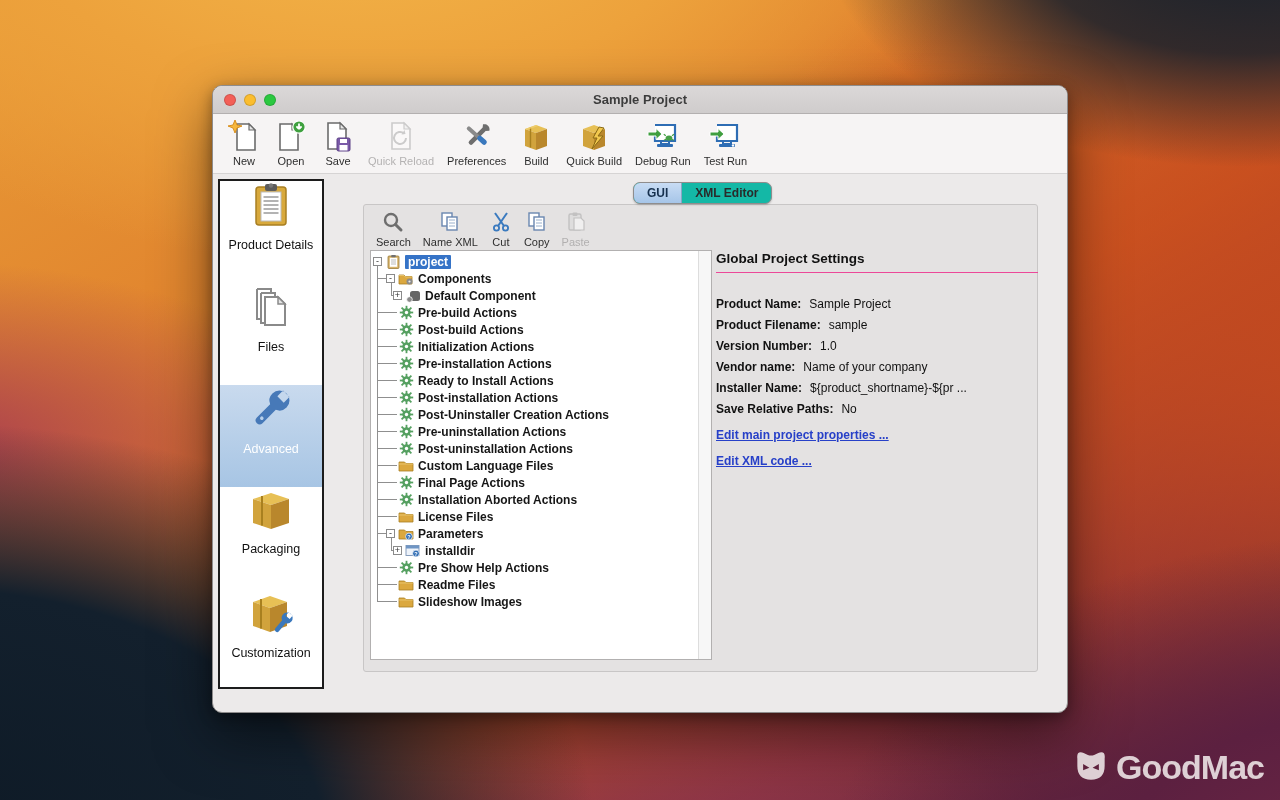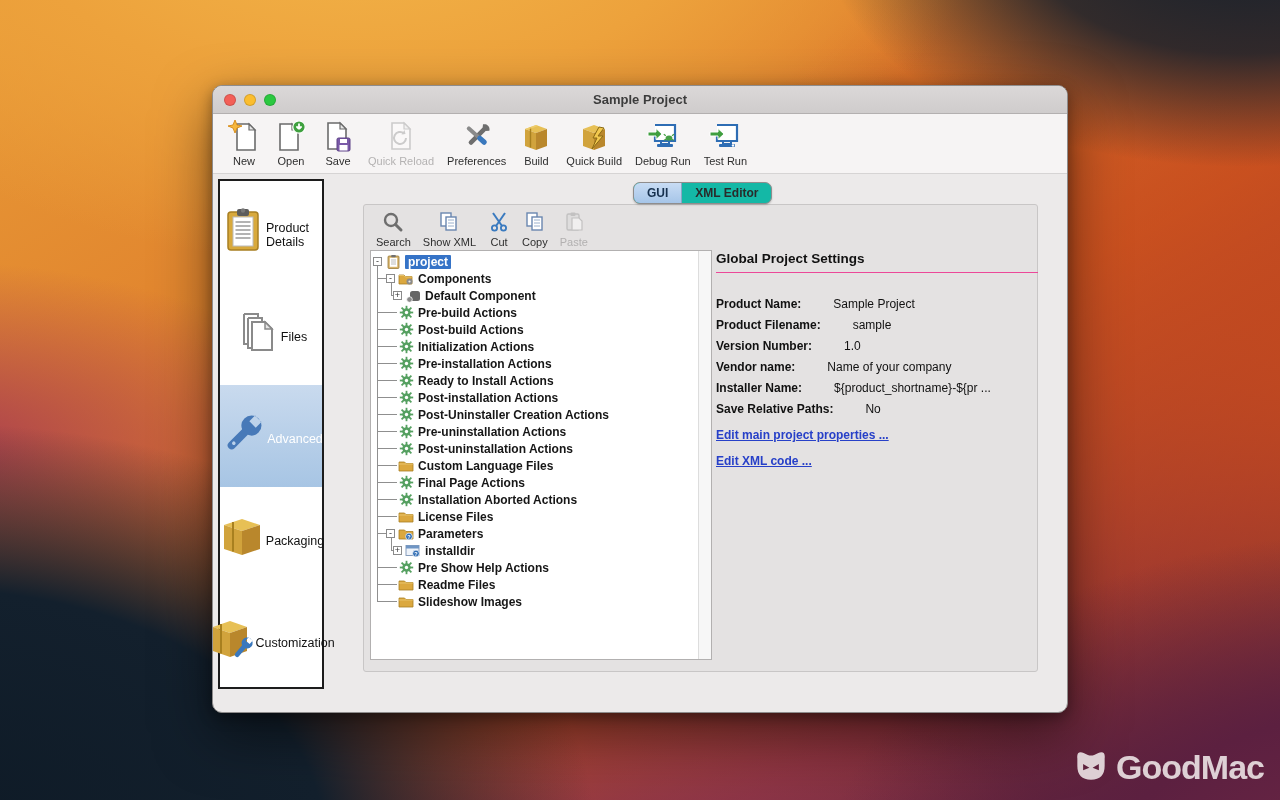--- a/index.html
+++ b/index.html
@@ -51,21 +51,21 @@
   .segmented {
     position:absolute; left:420px; top:96px; height:22px; display:flex; z-index:5;
     border:1px solid #8f8d8d; border-radius:7px; overflow:hidden; background:#14b8a6;
     box-shadow:0 1px 2px rgba(0,0,0,.2);
   }
   .seg { padding:0 13px; font-size:12px; font-weight:bold; color:#2a2a2a; display:flex; align-items:center; }
   .seg.active { background:linear-gradient(#c8dcf4,#a6c5e8); color:#16304e; border-right:1px solid #8aa5c4; }
 
   
   .sidebar { position:absolute; left:5px; top:93px; width:106px; height:510px; background:#fff; border:2px solid #1c1c1c; }
-  .sb-item { height:102px; display:flex; flex-direction:row; align-items:center; justify-content:center; }
+  .sb-item { height:102px; display:flex; flex-direction:column; align-items:center; }
   .sb-item .sb-label { font-size:12.5px; color:#111; margin-top:5px; }
   .sb-item.selected { background:linear-gradient(#c9daee,#a7c5e4); }
   .sb-item.selected .sb-label { color:#fff; }
 
   
   .panel { position:absolute; left:150px; top:118px; width:675px; height:468px; background:#e4e2e2; border:1px solid #c8c6c6; border-radius:3px; }
 
   
   .tree-toolbar { position:absolute; left:12px; top:5px; display:flex; align-items:flex-end; }
   .tt-item { display:flex; flex-direction:column; align-items:center; margin-right:12px; }
@@ -81,21 +81,21 @@
   .trow { height:17px; display:flex; align-items:center; font-size:12px; font-weight:bold; color:#161616; white-space:nowrap; position:relative; }
   .exp { width:9px; height:9px; border:1px solid #8a8a8a; background:#fff; font-size:9px; line-height:7px; text-align:center; color:#333; flex:none; font-weight:normal; }
   .ticon { width:16px; height:15px; flex:none; margin:0 4px 0 3px; display:flex; align-items:center; justify-content:center; }
   .tlabel.sel { background:#3573c7; color:#fff; padding:0 3px; border-radius:1px; }
   .ml2{margin-left:2px;} .ml15{margin-left:15px;} .ml22{margin-left:22px;} .ml27{margin-left:27px;}
 
   
   .settings { position:absolute; left:352px; top:46px; width:322px; }
   .set-title { font-size:13.5px; font-weight:bold; color:#111; padding-bottom:6px; border-bottom:1px solid #ec4899; }
   .set-rows { margin-top:24px; }
-  .set-row { display:flex; font-size:12px; margin-bottom:7px; color:#111;gap:24px; }
+  .set-row { display:flex; font-size:12px; margin-bottom:7px; color:#111; }
   .set-row .k { font-weight:bold; margin-right:8px; white-space:nowrap; }
   .set-row .v { white-space:nowrap; }
   .set-link { display:block; font-size:12px; font-weight:bold; color:#2740c8; text-decoration:underline; margin-top:12px; }
 </style>
 </head>
 <body>
 
 <div class="wallpaper"></div>
 
 <div class="window">
@@ -309,21 +309,21 @@
           <svg width="22" height="22" viewBox="0 0 22 22">
               <rect x="3" y="2" width="10" height="13" fill="#fff" stroke="#6a87b0" stroke-width="1.4"></rect>
               <rect x="8" y="6" width="10" height="13" fill="#fff" stroke="#6a87b0" stroke-width="1.4"></rect>
               <g stroke="#9ab0cc" stroke-width="1">
                 <line x1="10" y1="9" x2="16" y2="9"></line>
                 <line x1="10" y1="12" x2="16" y2="12"></line>
                 <line x1="10" y1="15" x2="16" y2="15"></line>
               </g>
             </svg>
         </span>
-        <span class="tt-label">Show XML</span>
+        <span class="tt-label">Name XML</span>
       </div>
       <div class="tt-item">
         <span class="tt-icon">
           <svg width="22" height="22" viewBox="0 0 22 22">
               <line x1="5" y1="2" x2="14" y2="15" stroke="#3a7abf" stroke-width="2"></line>
               <line x1="17" y1="2" x2="8" y2="15" stroke="#3a7abf" stroke-width="2"></line>
               <circle cx="6.5" cy="17" r="2.6" fill="none" stroke="#3a7abf" stroke-width="1.8"></circle>
               <circle cx="15.5" cy="17" r="2.6" fill="none" stroke="#3a7abf" stroke-width="1.8"></circle>
             </svg>
         </span>

